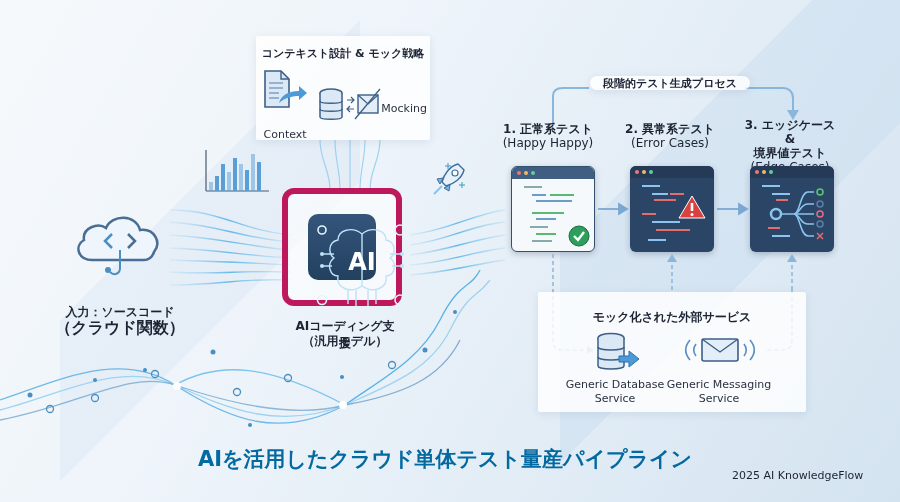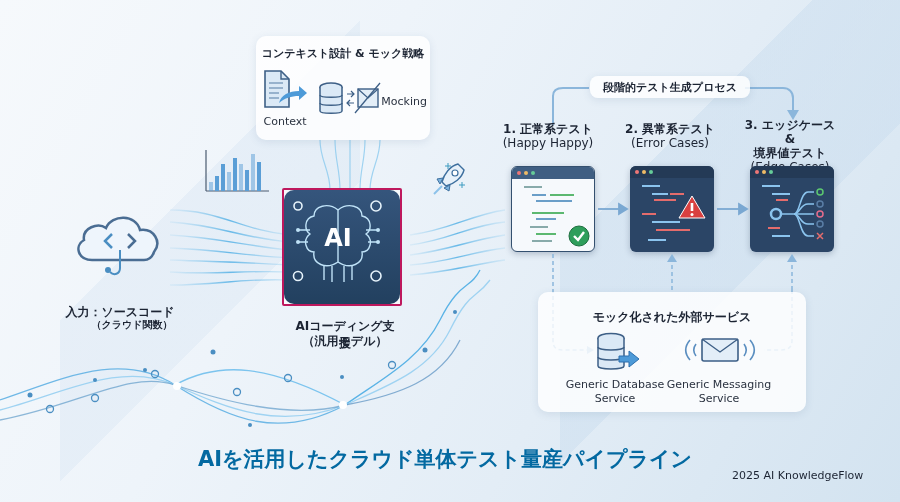--- a/index.html
+++ b/index.html
@@ -8,21 +8,21 @@
     font-family: "DejaVu Sans", "Liberation Sans", sans-serif;
     position: relative;
     background: linear-gradient(120deg, #f6f9fc 0%, #eef4fa 35%, #e3edf6 65%, #d3e3f0 100%);
     color: #1c2433;
   }
   .bg-facet { position: absolute; pointer-events: none; }
   .abs { position: absolute; }
   .card {
     position: absolute;
     background: rgba(255,255,255,0.82);
-    border-radius: 10px;
+    border-radius: 2px;
     box-shadow: 0 2px 8px rgba(60,90,130,0.12);
   }
   .label { font-weight: bold; color: #1c2433; text-align: center; }
   .small { font-size: 11px; color: #2a3240; text-align: center; }
   svg { display: block; overflow: visible; }
   .codewin {
     position: absolute; width: 84px; height: 86px; border-radius: 6px;
     box-shadow: 0 2px 6px rgba(20,40,70,0.25);
     overflow: hidden;
   }
@@ -111,21 +111,21 @@
         <path d="M6 2 H22 L30 10 V38 H6 Z" fill="#dbe9f6" stroke="#3d5f86" stroke-width="1.6"></path>
         <path d="M22 2 V10 H30" fill="none" stroke="#3d5f86" stroke-width="1.4"></path>
         <g stroke="#6a8db3" stroke-width="1.2">
             <line x1="10" y1="14" x2="24" y2="14"></line>
             <line x1="10" y1="19" x2="24" y2="19"></line>
             <line x1="10" y1="24" x2="20" y2="24"></line>
             <line x1="10" y1="29" x2="20" y2="29"></line>
           </g>
         <path d="M20 34 C22 26, 30 22, 40 22 V17 L48 24 L40 31 V27 C32 27, 26 29, 20 34 Z" fill="#4d9ad8"></path>
       </svg>
-      <div class="small" style="margin-top:6px;">Context</div>
+      <div class="small" style="margin-top:19px;">Context</div>
     </div>
     <div style="display:flex;align-items:center;">
       <svg width="64" height="40" viewBox="0 0 64 40">
         <g fill="#dbe9f6" stroke="#3d5f86" stroke-width="1.5">
           <ellipse cx="14" cy="8" rx="11" ry="4"></ellipse>
           <path d="M3 8 V32 C3 35, 25 35, 25 32 V8"></path>
           <path d="M3 16 C3 19, 25 19, 25 16" fill="none"></path>
           <path d="M3 24 C3 27, 25 27, 25 24" fill="none"></path>
         </g>
         <g stroke="#3d5f86" stroke-width="1.2" fill="none">
@@ -166,23 +166,23 @@
 </svg>
 
 <svg class="abs" style="left:70px;top:210px" width="100" height="75" viewBox="0 0 100 75">
   <path d="M22 50 C8 50, 4 36, 14 30 C12 18, 28 12, 36 18 C42 4, 66 4, 70 20 C84 18, 92 32, 84 42 C82 48, 78 50, 74 50 Z" fill="#eef5fc" stroke="#4a6d93" stroke-width="2.5"></path>
   <path d="M42 24 L35 31 L42 38" fill="none" stroke="#4a8ec2" stroke-width="2.5"></path>
   <path d="M58 24 L65 31 L58 38" fill="none" stroke="#4a6d93" stroke-width="2.5"></path>
   <path d="M50 40 V58 C50 64, 44 66, 40 62" fill="none" stroke="#4a8ec2" stroke-width="2"></path>
   <circle cx="38" cy="60" r="3" fill="#4a8ec2"></circle>
 </svg>
 <div class="abs label" style="left:55px;top:304px;width:130px;font-size:12px;">入力：ソースコード</div>
-<div class="abs label" style="left:67px;top:318px;width:130px;font-size:10px;">（クラウド関数）</div>
-
-<div class="abs" style="left:282px;top:188px;width:120px;height:118px;border-radius:2px;border:2px solid #be185d;background:rgba(255,255,255,0.6);padding:0;">
+<div class="abs label" style="left:55px;top:318px;width:130px;font-size:16px;">（クラウド関数）</div>
+
+<div class="abs" style="left:282px;top:188px;width:120px;height:118px;border-radius:12px;border:6px solid #be185d;background:rgba(255,255,255,0.6);padding:20px;">
   <div style="width:100%;height:100%;border-radius:10px;background:linear-gradient(180deg,#35557c,#22405f);position:relative;">
     <svg class="abs" style="left:0;top:0" width="108" height="106" viewBox="0 0 108 106">
       <g fill="none" stroke="#bfe2f7" stroke-width="1.4">
         <path d="M54 20 C44 12, 30 16, 30 26 C20 28, 20 40, 26 44 C18 50, 22 62, 30 62 C28 74, 42 80, 54 72"></path>
         <path d="M54 20 C64 12, 78 16, 78 26 C88 28, 88 40, 82 44 C90 50, 86 62, 78 62 C80 74, 66 80, 54 72"></path>
         <line x1="54" y1="20" x2="54" y2="72"></line>
         <path d="M14 40 H26 M14 52 H24 M82 40 H94 M84 52 H94 M40 76 V90 M48 76 V92 M60 76 V92 M68 76 V90"></path>
       </g>
       <g fill="#bfe2f7">
           <circle cx="14" cy="40" r="2"></circle>
@@ -201,21 +201,21 @@
   </div>
 </div>
 <div class="abs label" style="left:290px;top:318px;width:110px;font-size:12px;">AIコーディング支援</div>
 <div class="abs label" style="left:290px;top:333px;width:110px;font-size:12px;">（汎用モデル）</div>
 
 <svg class="abs" style="left:545px;top:82px" width="260" height="45" viewBox="0 0 260 45">
   <path d="M8 43 V14 C8 8, 12 6, 18 6 H44" fill="none" stroke="#8bb6db" stroke-width="2"></path>
   <path d="M200 6 H238 C244 6, 248 10, 248 16 V30" fill="none" stroke="#8bb6db" stroke-width="2"></path>
   <path d="M242 28 L248 38 L254 28 Z" fill="#8bb6db"></path>
 </svg>
-<div class="card" style="left:590px;top:76px;width:160px;height:22px;border-radius:8px;display:flex;align-items:center;justify-content:center;">
+<div class="card" style="left:590px;top:76px;width:160px;height:14px;border-radius:8px;display:flex;align-items:center;justify-content:center;">
   <span class="label" style="font-size:11px;">段階的テスト生成プロセス</span>
 </div>
 
 <div class="step-title" style="left:496px;top:122px;width:104px;">
   <div>1. 正常系テスト</div>
   <div class="step-sub">(Happy Happy)</div>
 </div>
 <div class="step-title" style="left:618px;top:122px;width:104px;">
   <div>2. 異常系テスト</div>
   <div class="step-sub">(Error Cases)</div>

